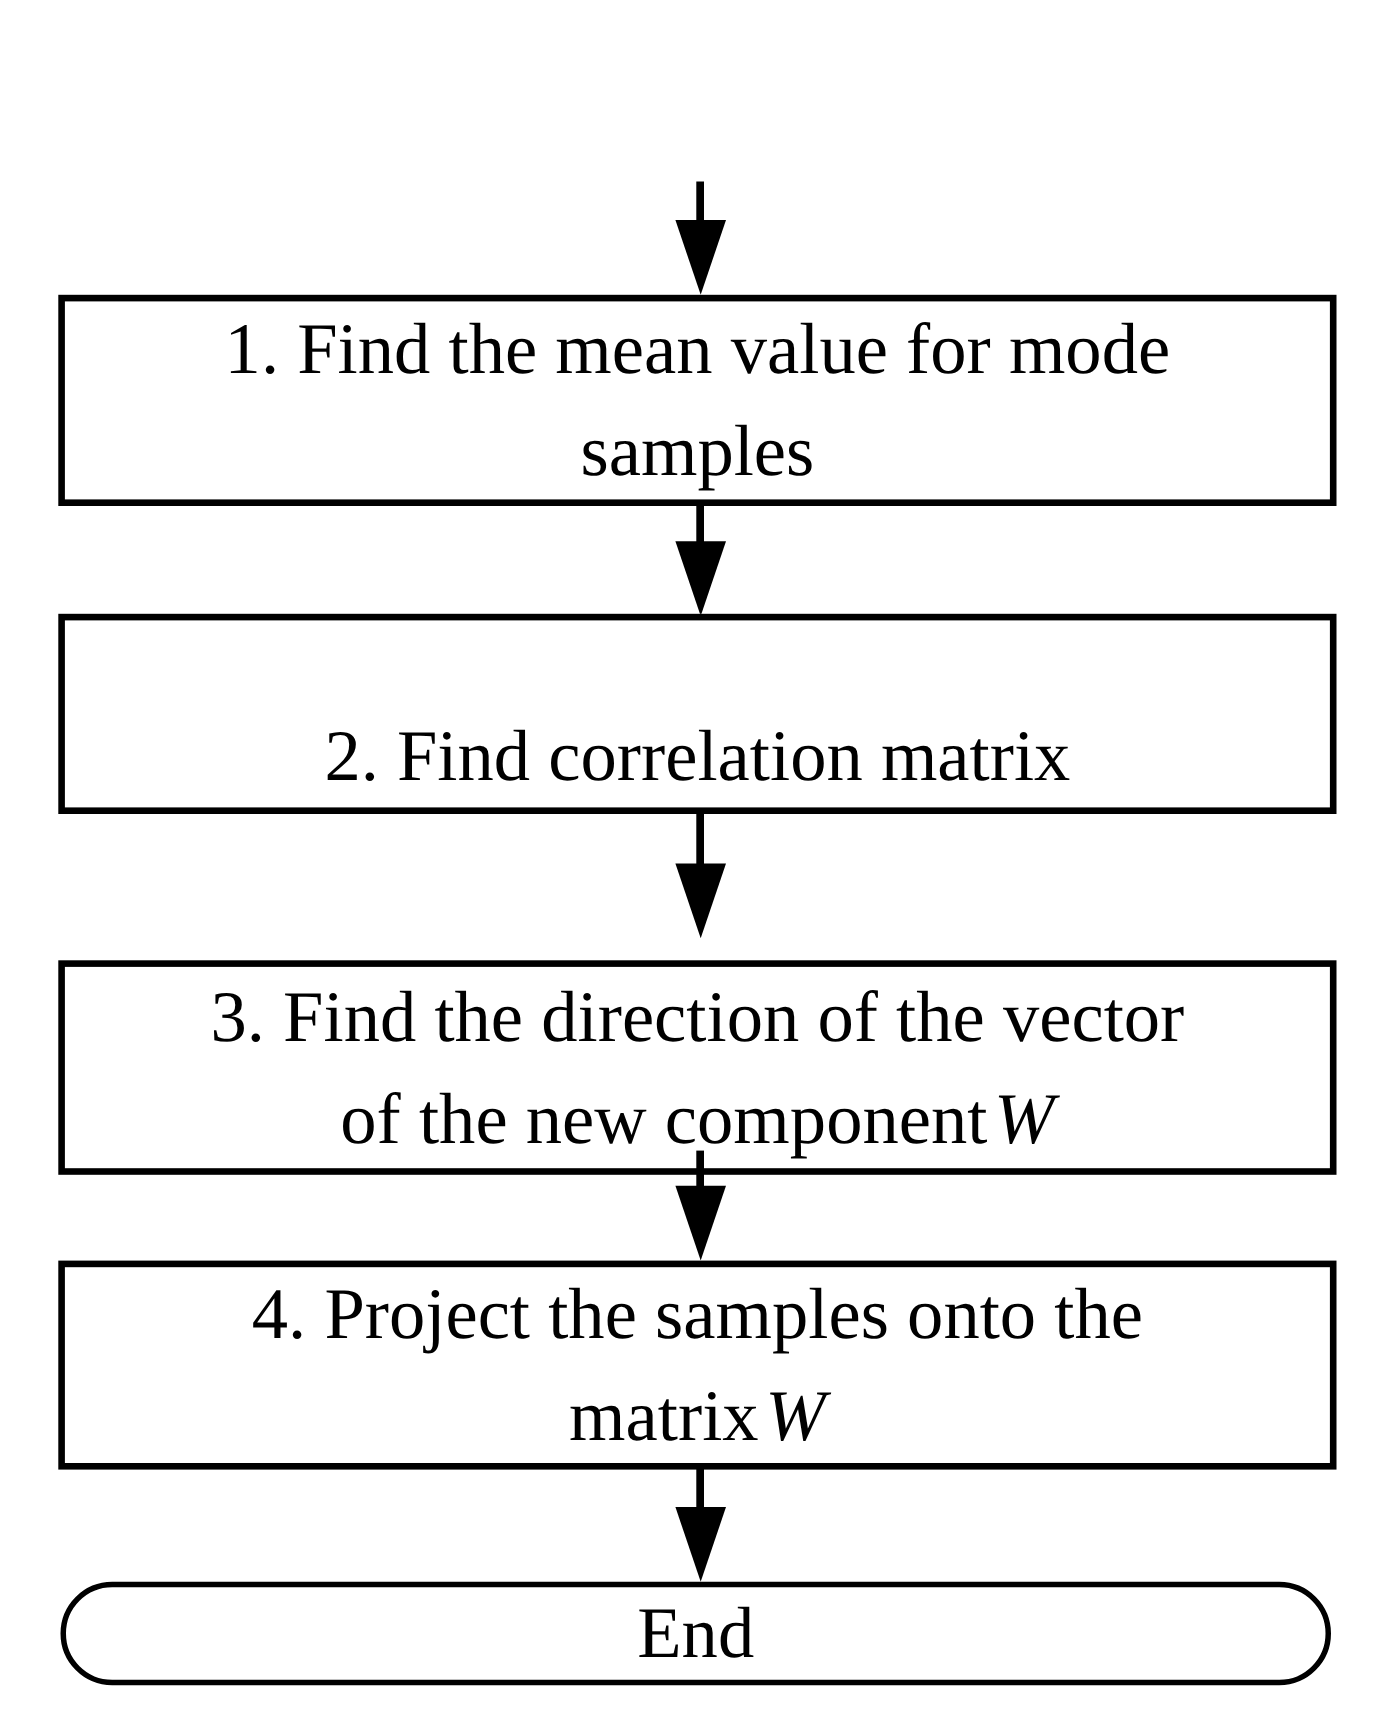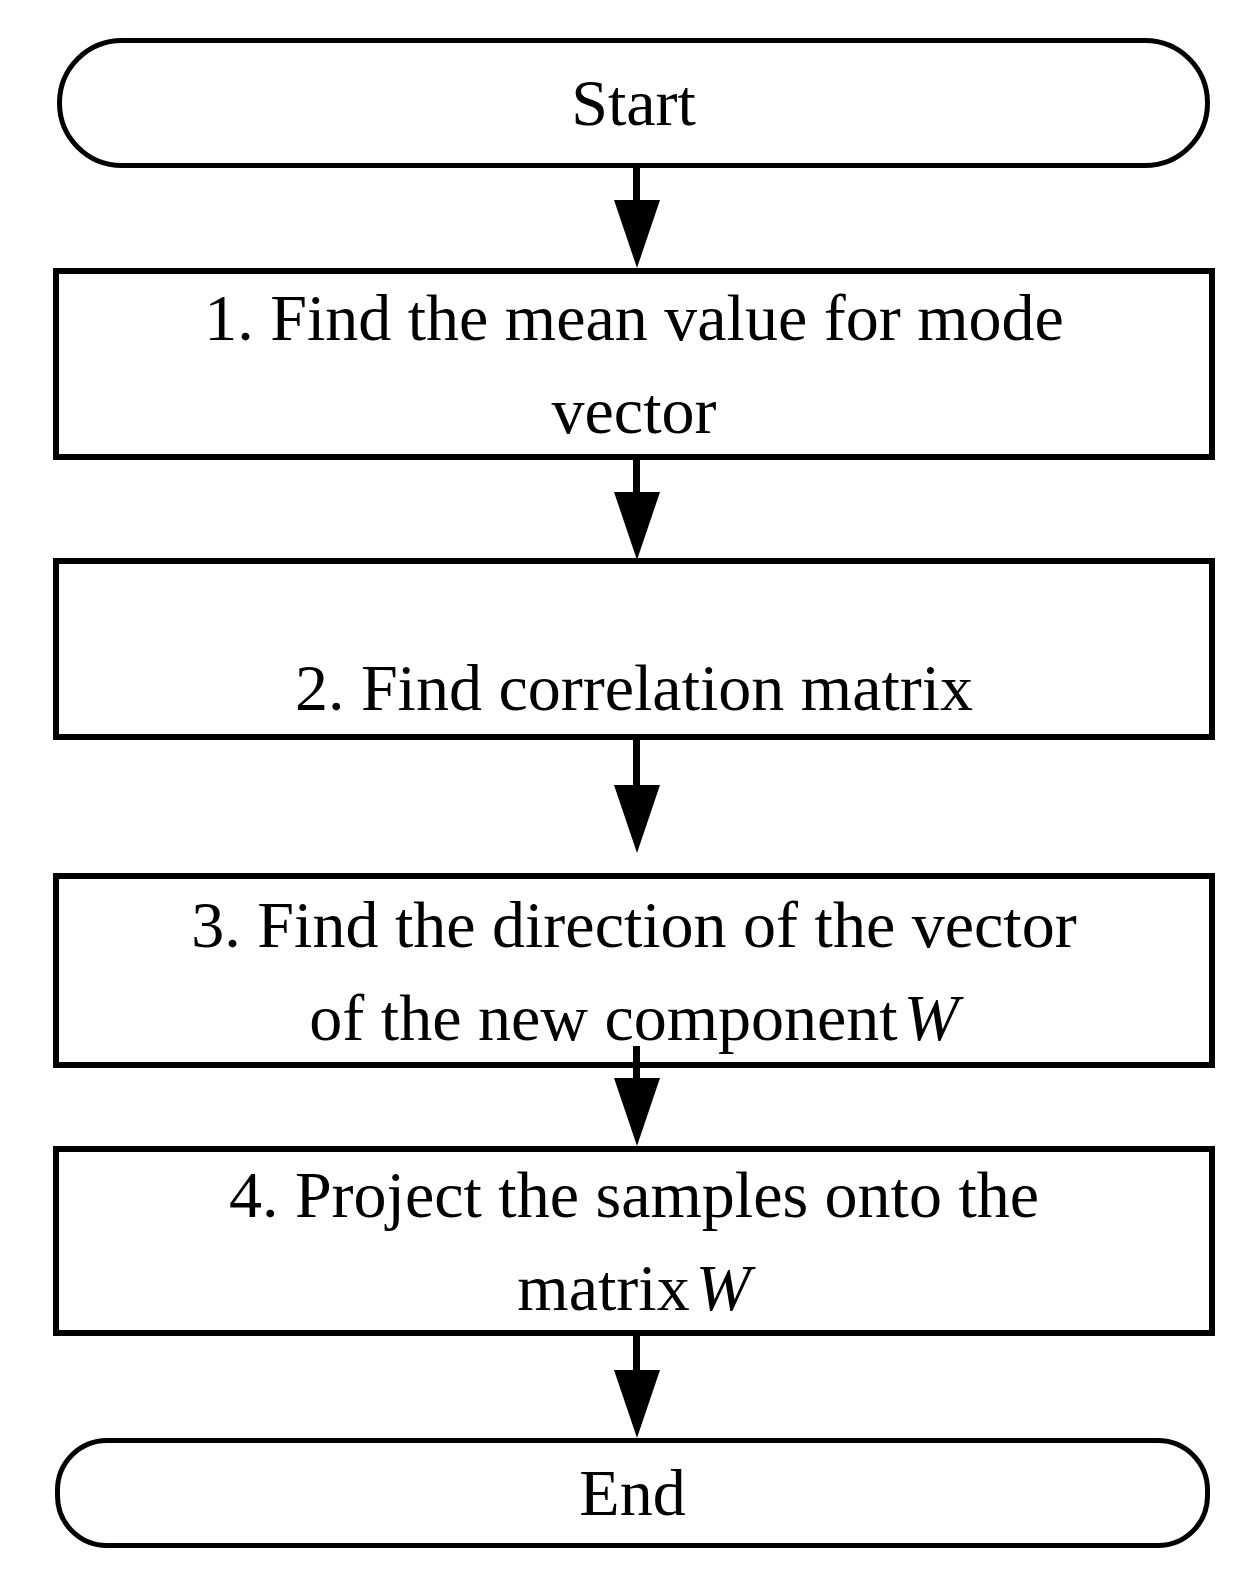--- a/index.html
+++ b/index.html
@@ -58,30 +58,27 @@
     border-left: 23px solid transparent;
     border-right: 23px solid transparent;
     border-top: 68px solid #000000;
   }
 </style>
 </head>
 <body>
 
 <div id="stage">
 
-  <div class="node terminator" style="left:57px; top:38px; width:1153px; height:130px;">
-    <div class="line">Start</div>
-  </div>
 
   <div class="arrow-shaft" style="top:165px; height:42px;"></div>
   <div class="arrow-head" style="top:200px;"></div>
 
   <div class="node" style="left:53px; top:268px; width:1162px; height:192px;">
     <div class="line">1. Find the mean value for mode</div>
-    <div class="line">vector</div>
+    <div class="line">samples</div>
   </div>
 
   <div class="arrow-shaft" style="top:458px; height:40px;"></div>
   <div class="arrow-head" style="top:492px;"></div>
 
   <div class="node" style="left:53px; top:558px; width:1162px; height:182px;justify-content:flex-end;">
     <div class="line">2. Find correlation matrix</div>
   </div>
 
   <div class="arrow-shaft" style="top:738px; height:52px;"></div>
@@ -100,17 +97,17 @@
   <div class="node" style="left:53px; top:1146px; width:1162px; height:190px;text-align:center;">
     <div class="line">4. Project the samples onto the</div>
     <div class="line">
       <span>matrix</span><span class="math-var">W</span>
     </div>
   </div>
 
   <div class="arrow-shaft" style="top:1334px; height:42px;"></div>
   <div class="arrow-head" style="top:1370px;"></div>
 
-  <div class="node terminator" style="left:55px; top:1438px; width:1155px; height:110px; border-radius:52px;">
+  <div class="node terminator" style="left:55px; top:1438px; width:1155px; height:94px; border-radius:52px;">
     <div class="line">End</div>
   </div>
 
 </div>
 
 </body></html>

